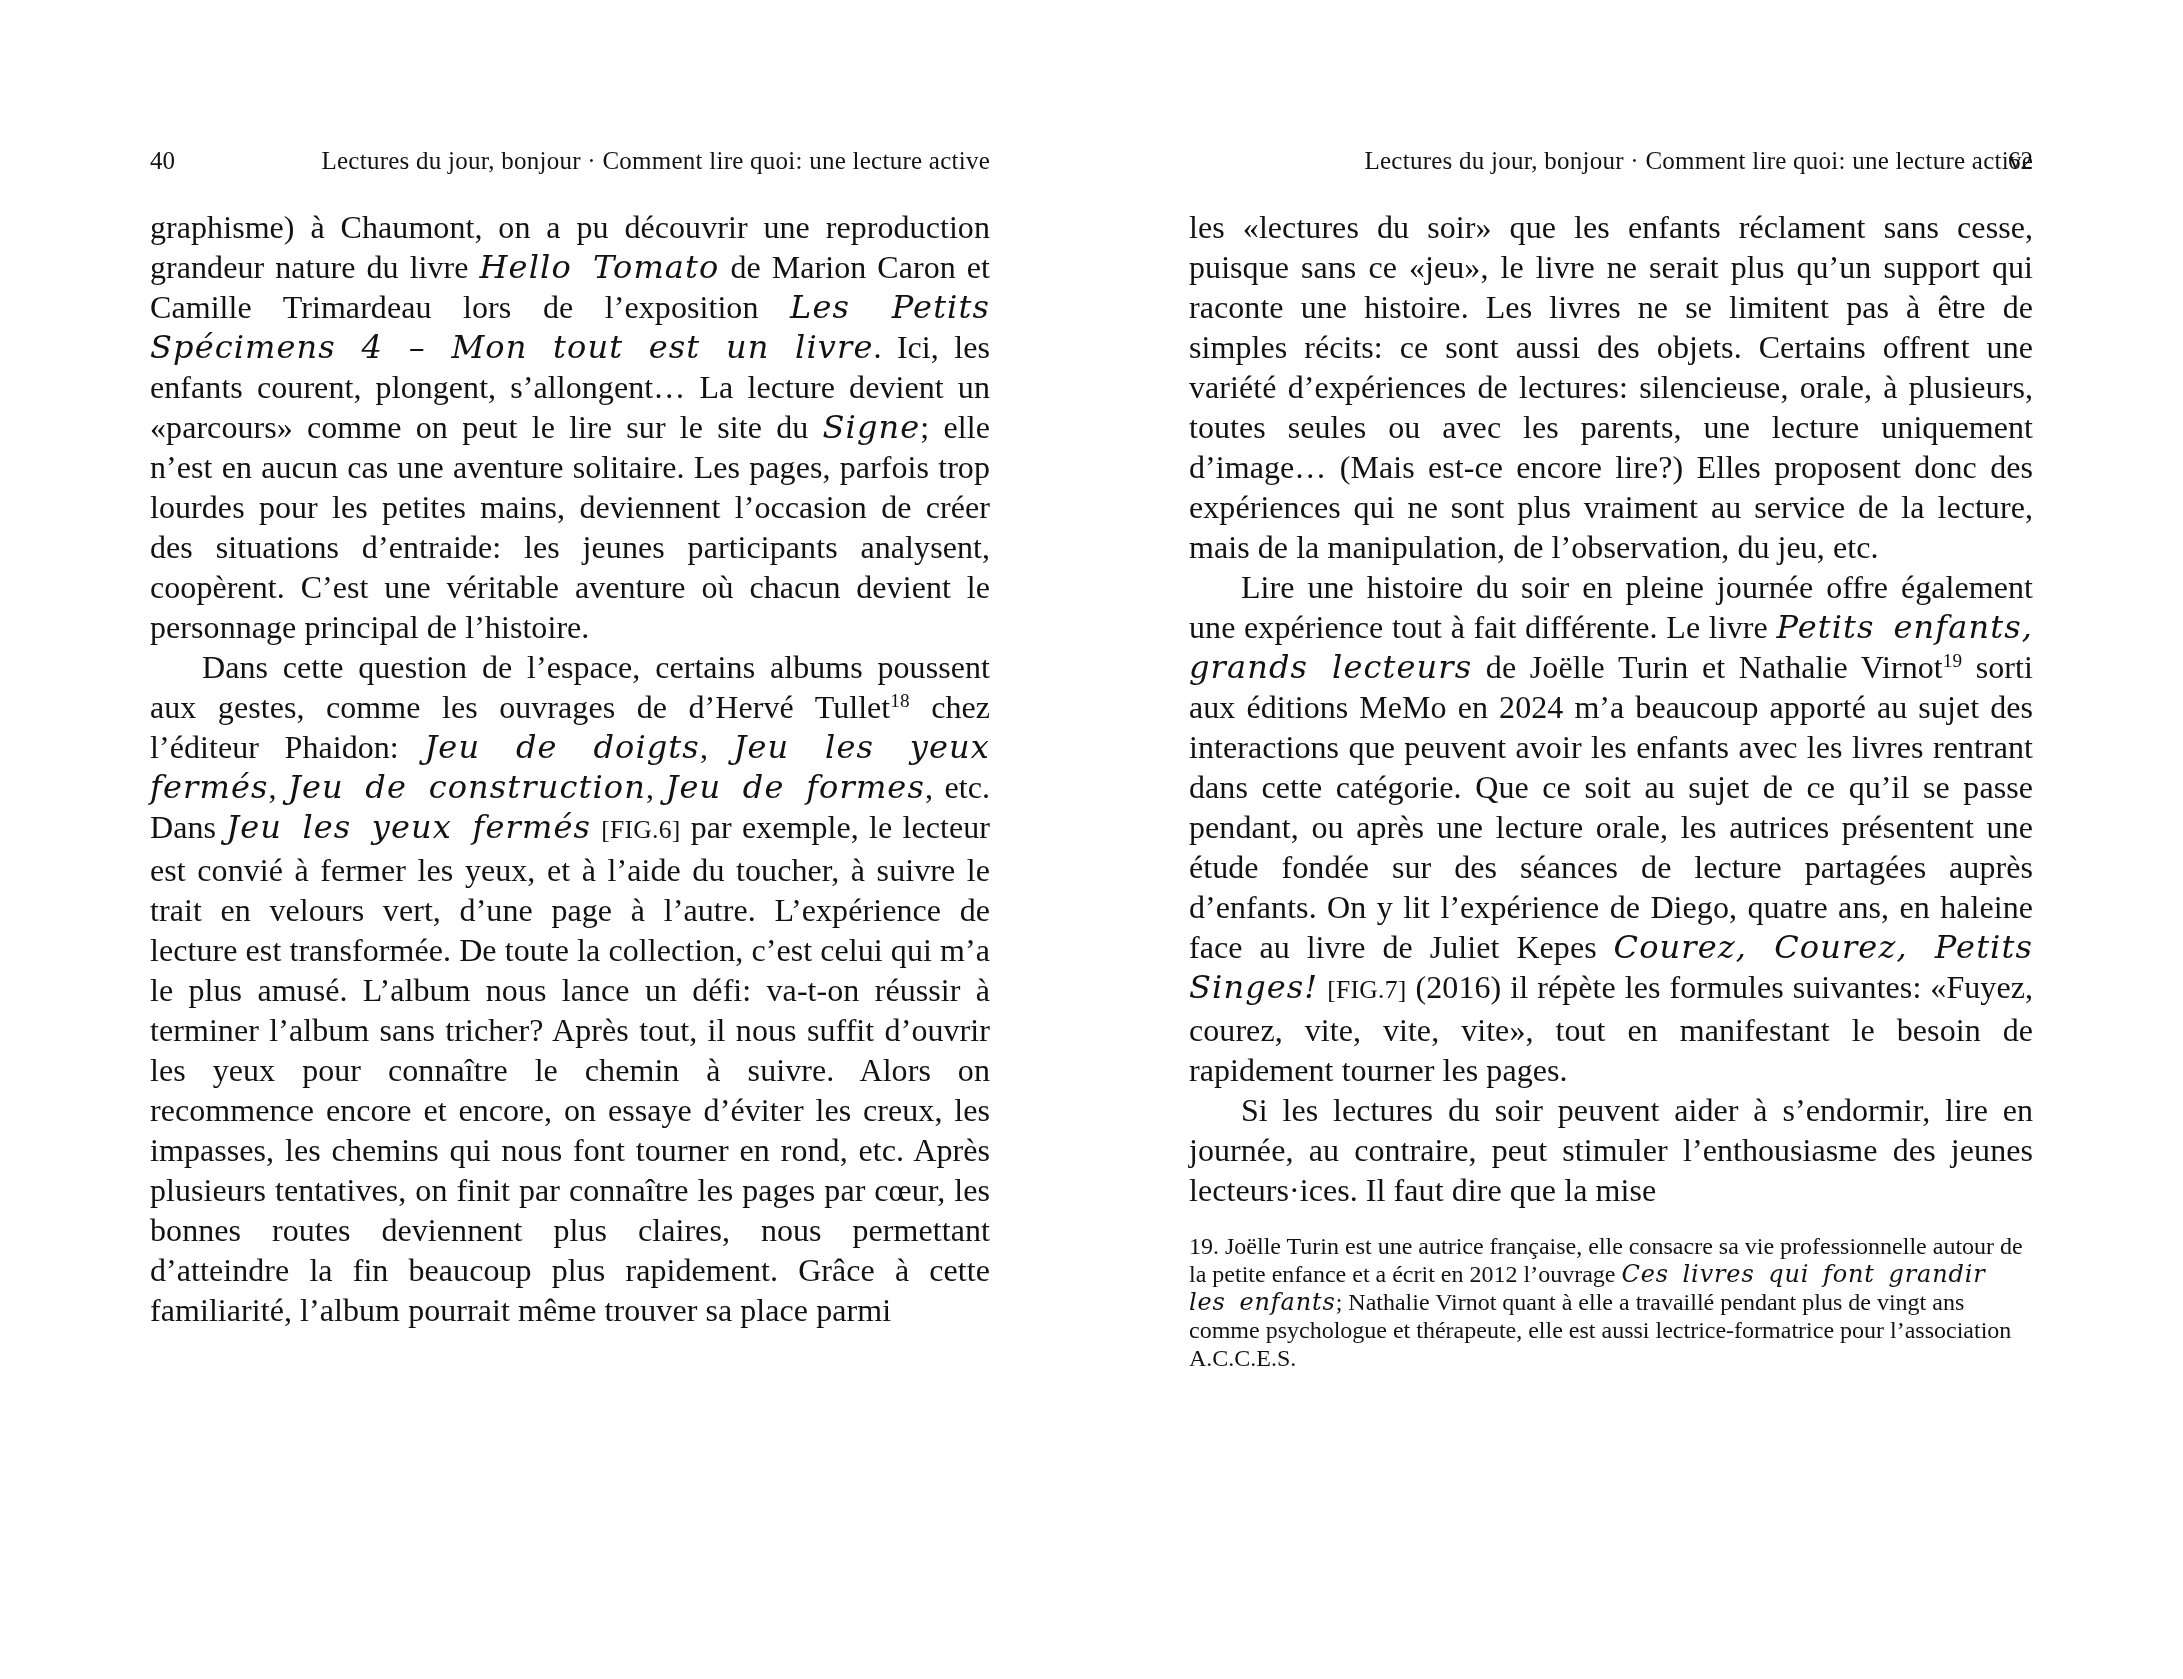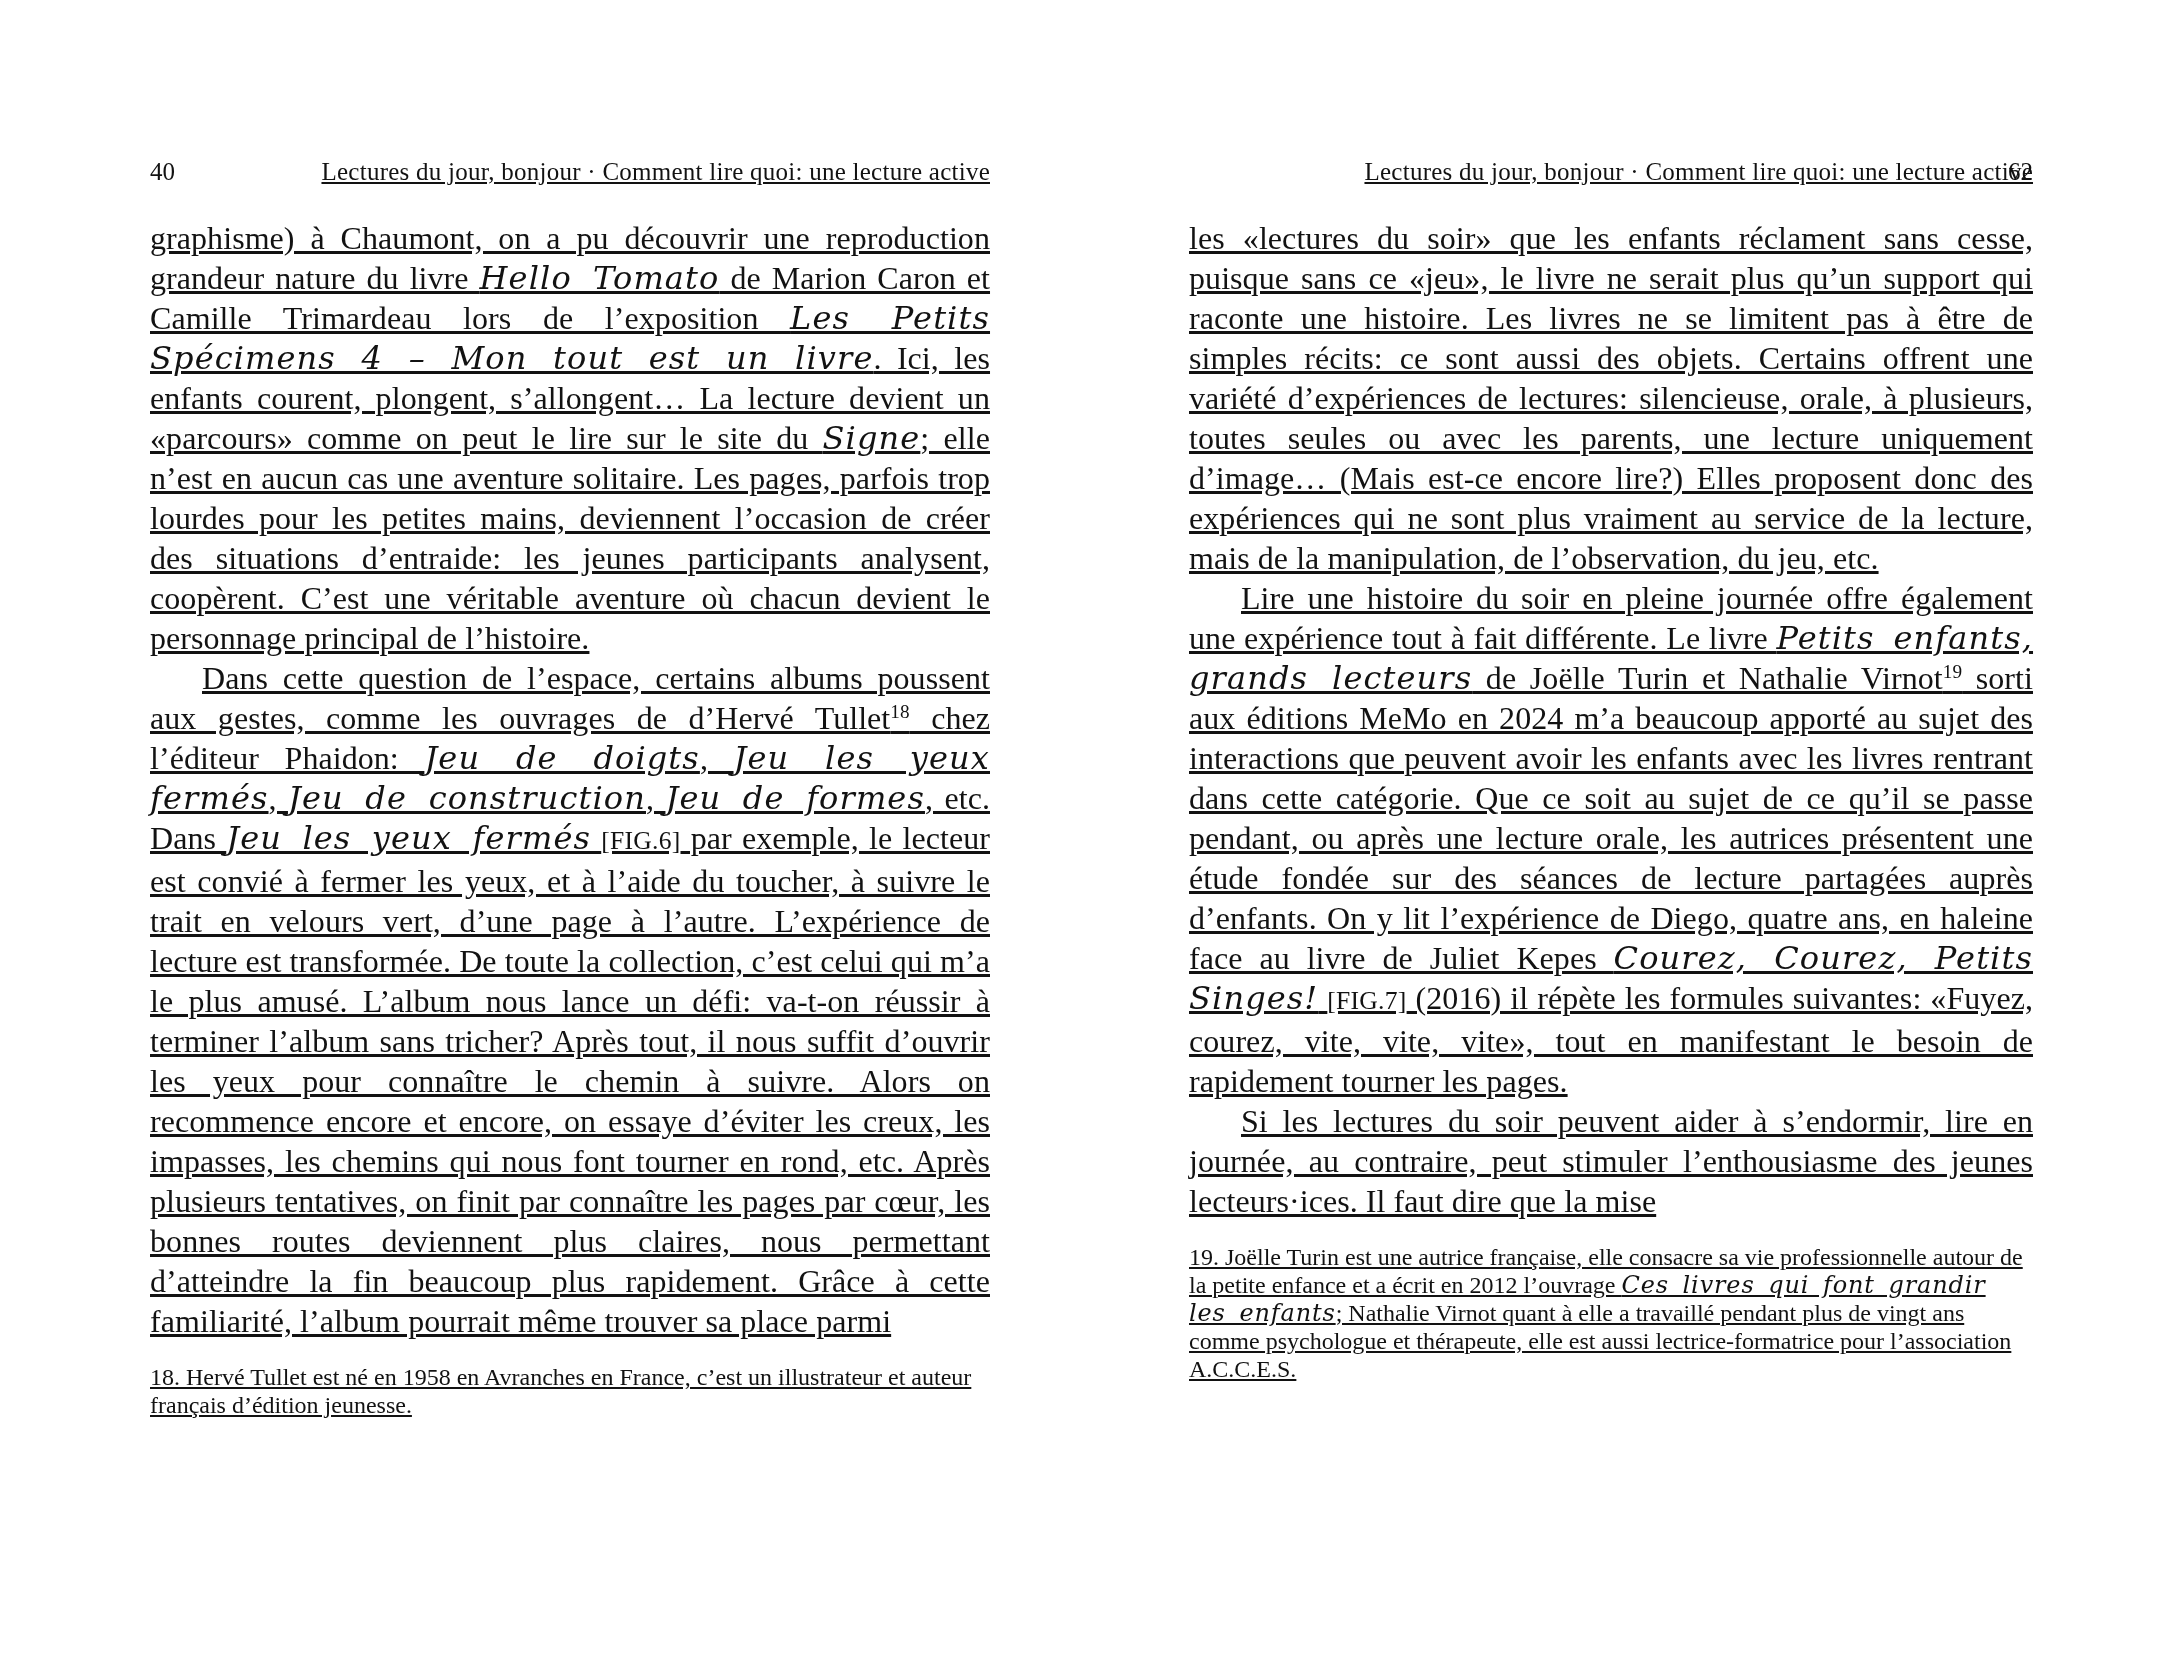--- a/index.html
+++ b/index.html
@@ -11,22 +11,21 @@
     position: relative;
     width: 2183px;
     height: 1680px;
     background: #ffffff;
     color: #121212;
     font-family: "Liberation Serif", serif;
     overflow: hidden;
   }
   .page {
     position: absolute;
-    top: 156px;
-    text-decoration: underline;
+    top: 145px;
   }
   .page-left  { left: 150px;  width: 840px; }
   .page-right { left: 1189px; width: 844px; }
 
   .running-head {
     position: relative;
     font-size: 25px;
     line-height: 32px;
     white-space: nowrap;
   }
@@ -85,23 +84,20 @@
 
   <section class="page page-left">
     <header class="running-head">
       <span class="pagenum">40</span>
       <span class="runtitle">Lectures du jour, bonjour · Comment lire quoi: une lecture active</span>
     </header>
     <div class="body-text">
         <div class="para"><span>graphisme) à Chaumont, on a pu découvrir une reproduction grandeur nature du livre </span><span class="script">Hello Tomato</span><span> de Marion Caron et Camille Trimardeau lors de l’exposition </span><span class="script">Les Petits Spécimens 4 – Mon tout est un livre</span><span>. Ici, les enfants courent, plongent, s’allongent… La lecture devient un «parcours» comme on peut le lire sur le site du </span><span class="script">Signe</span><span>; elle n’est en aucun cas une aventure solitaire. Les pages, parfois trop lourdes pour les petites mains, deviennent l’occasion de créer des situations d’entraide: les jeunes participants analysent, coopèrent. C’est une véritable aventure où chacun devient le personnage principal de l’histoire.</span></div>
         <div class="para indent"><span>Dans cette question de l’espace, certains albums poussent aux gestes, comme les ouvrages de d’Hervé Tullet</span><span class="sup">18</span><span> chez l’éditeur Phaidon: </span><span class="script">Jeu de doigts</span><span>, </span><span class="script">Jeu les yeux fermés</span><span>, </span><span class="script">Jeu de construction</span><span>, </span><span class="script">Jeu de formes</span><span>, etc. Dans </span><span class="script">Jeu les yeux fermés</span><span> </span><span class="figref">[FIG.6]</span><span> par exemple, le lecteur est convié à fermer les yeux, et à l’aide du toucher, à suivre le trait en velours vert, d’une page à l’autre. L’expérience de lecture est transformée. De toute la collection, c’est celui qui m’a le plus amusé. L’album nous lance un défi: va-t-on réussir à terminer l’album sans tricher? Après tout, il nous suffit d’ouvrir les yeux pour connaître le chemin à suivre. Alors on recommence encore et encore, on essaye d’éviter les creux, les impasses, les chemins qui nous font tourner en rond, etc. Après plusieurs tentatives, on finit par connaître les pages par cœur, les bonnes routes deviennent plus claires, nous permettant d’atteindre la fin beaucoup plus rapidement. Grâce à cette familiarité, l’album pourrait même trouver sa place parmi</span></div>
       </div>
-    <div class="footnotes">
-        <div class="para"><span>18. Hervé Tullet est né en 1958 en Avranches en France, c’est un illustrateur et auteur français d’édition jeunesse.</span></div>
-      </div>
   </section>
 
   <section class="page page-right">
     <header class="running-head">
       <span class="runtitle">Lectures du jour, bonjour · Comment lire quoi: une lecture active</span>
       <span class="pagenum">62</span>
     </header>
     <div class="body-text">
         <div class="para"><span>les «lectures du soir» que les enfants réclament sans cesse, puisque sans ce «jeu», le livre ne serait plus qu’un support qui raconte une histoire. Les livres ne se limitent pas à être de simples récits: ce sont aussi des objets. Certains offrent une variété d’expériences de lectures: silencieuse, orale, à plusieurs, toutes seules ou avec les parents, une lecture uniquement d’image… (Mais est-ce encore lire?) Elles proposent donc des expériences qui ne sont plus vraiment au service de la lecture, mais de la manipulation, de l’observation, du jeu, etc.</span></div>
         <div class="para indent"><span>Lire une histoire du soir en pleine journée offre également une expérience tout à fait différente. Le livre </span><span class="script">Petits enfants, grands lecteurs</span><span> de Joëlle Turin et Nathalie Virnot</span><span class="sup">19</span><span> sorti aux éditions MeMo en 2024 m’a beaucoup apporté au sujet des interactions que peuvent avoir les enfants avec les livres rentrant dans cette catégorie. Que ce soit au sujet de ce qu’il se passe pendant, ou après une lecture orale, les autrices présentent une étude fondée sur des séances de lecture partagées auprès d’enfants. On y lit l’expérience de Diego, quatre ans, en haleine face au livre de Juliet Kepes </span><span class="script">Courez, Courez, Petits Singes!</span><span> </span><span class="figref">[FIG.7]</span><span> (2016) il répète les formules suivantes: «Fuyez, courez, vite, vite, vite», tout en manifestant le besoin de rapidement tourner les pages.</span></div>

